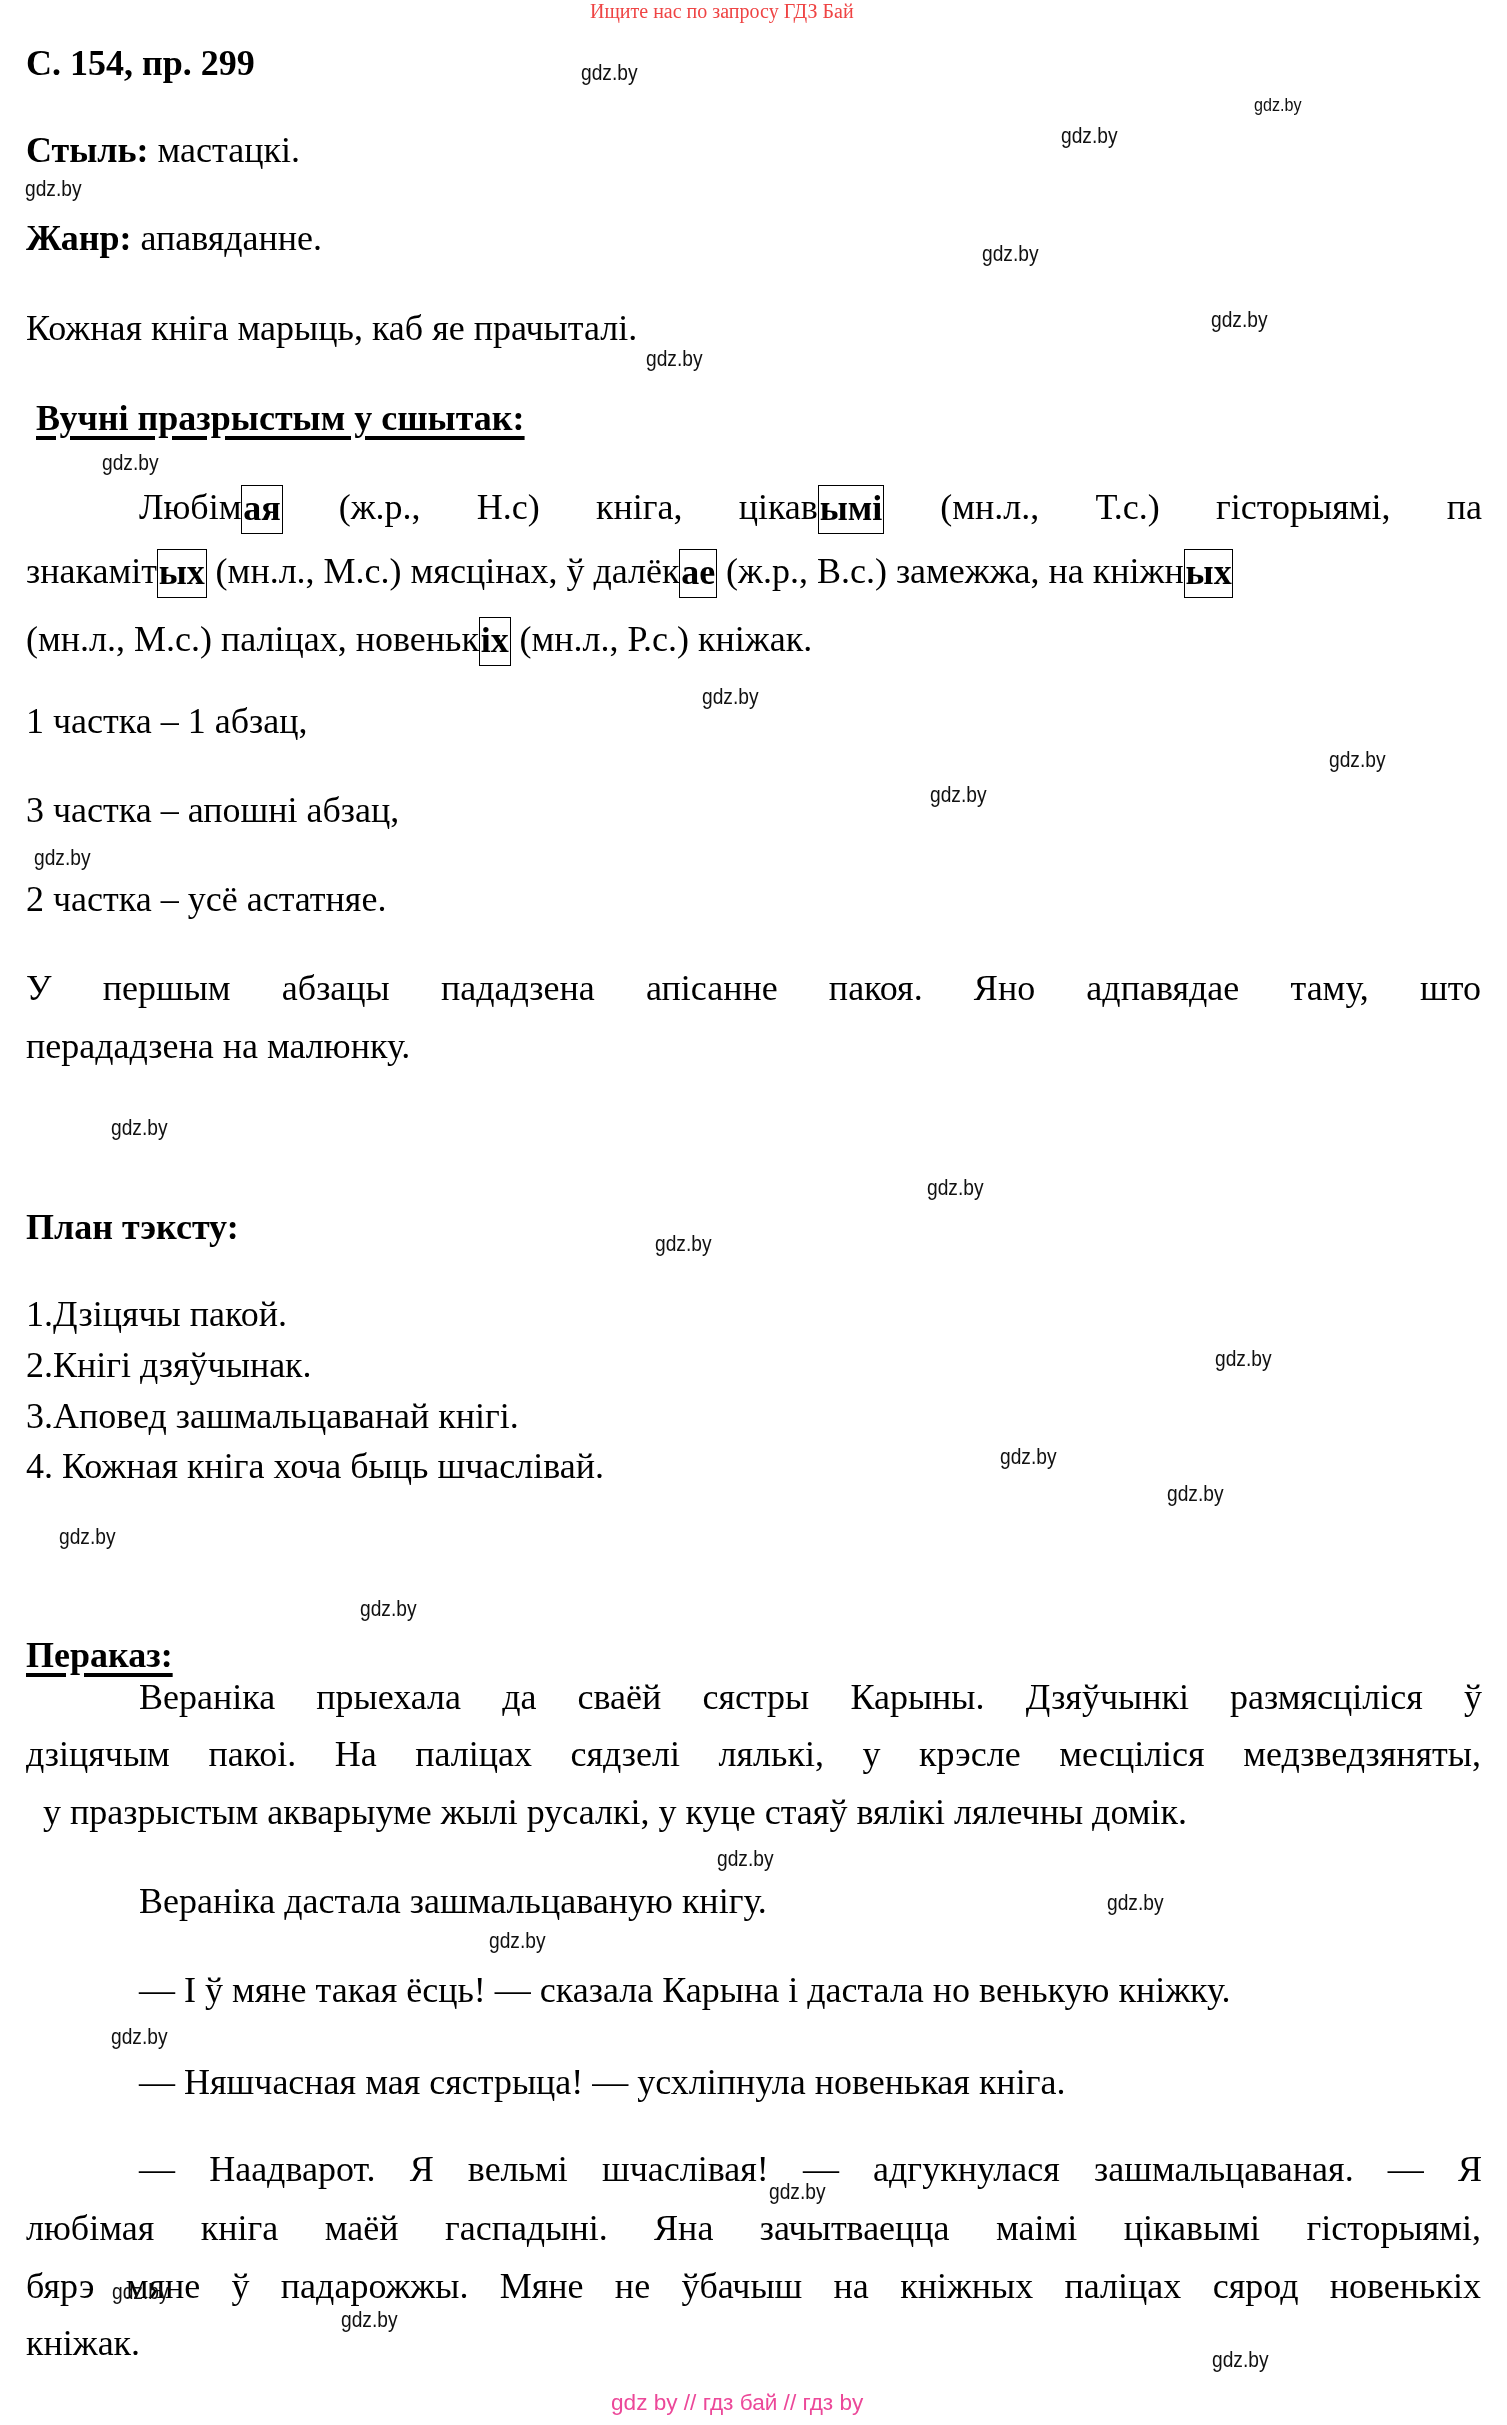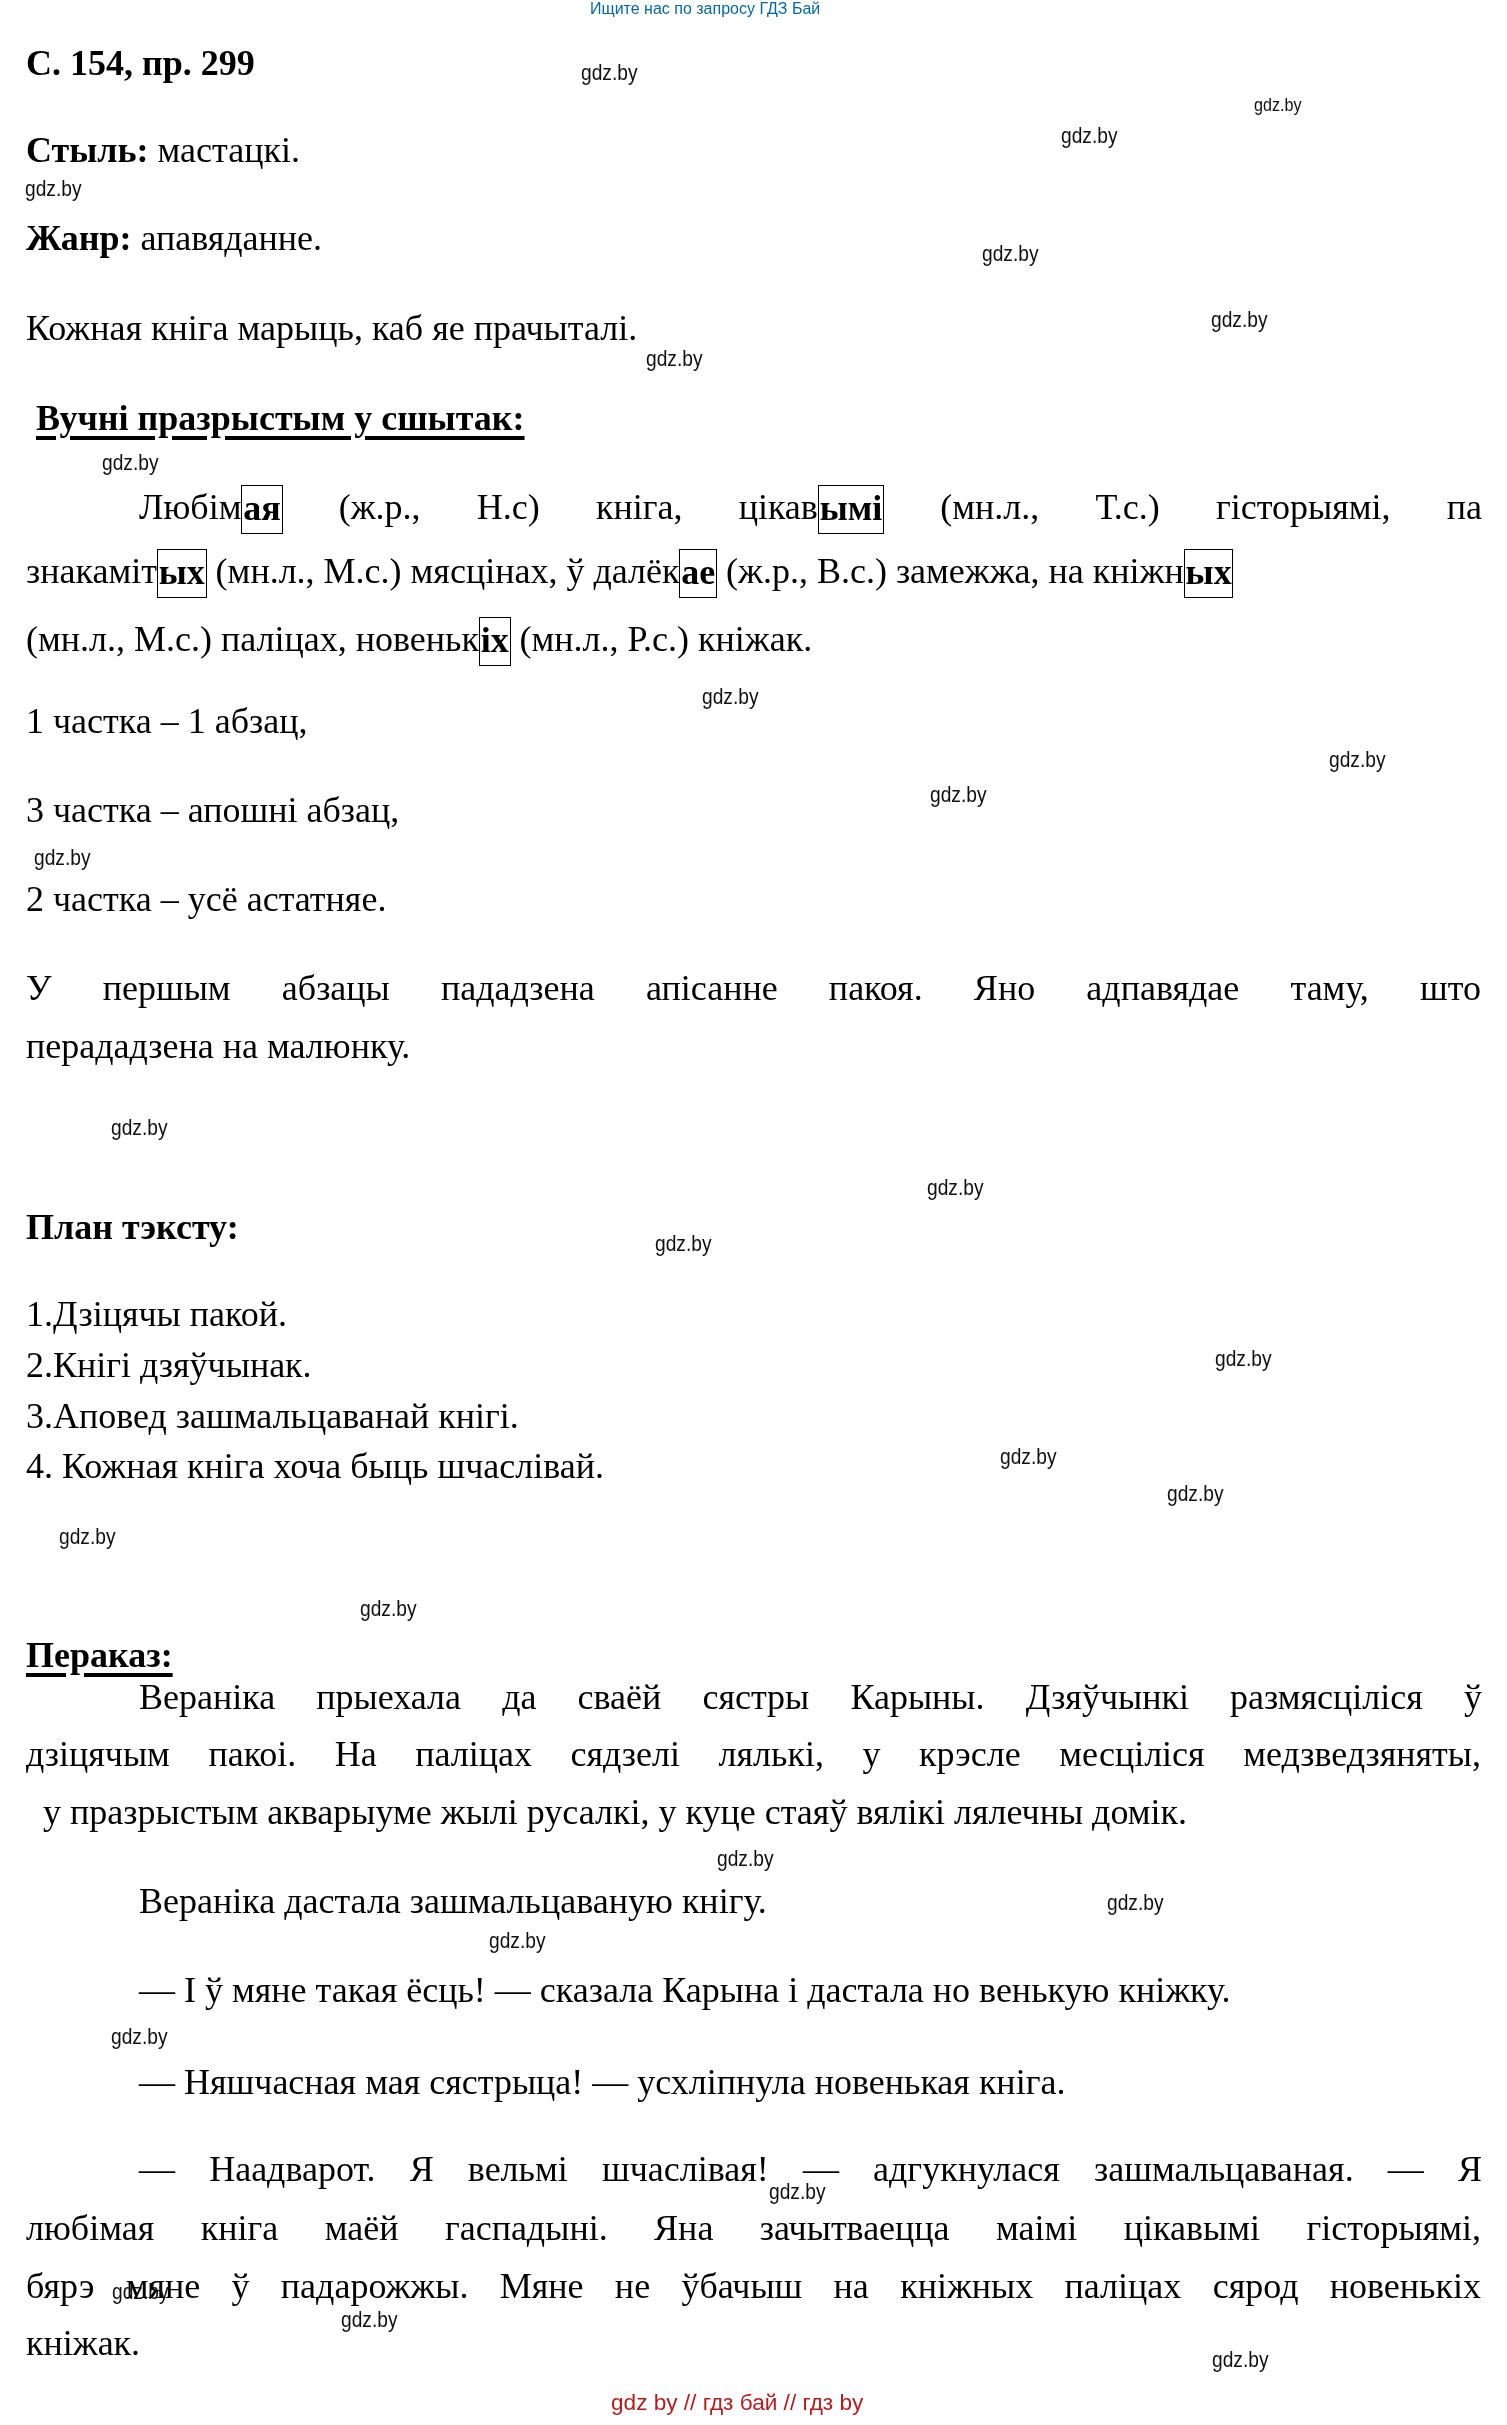--- a/index.html
+++ b/index.html
@@ -8,24 +8,24 @@
   .ln { position: absolute; left: 26px; white-space: nowrap; font-size: 36px; line-height: 1; }
   .jl { width: 1455px; text-align: justify; text-align-last: justify; white-space: normal; }
   .ind { left: 139px; }
   .jl.ind { width: 1343px; }
   .b { font-weight: bold; }
   .u { text-decoration: underline; text-decoration-thickness: 3.8px; text-underline-offset: 6px; }
   .box { font-weight: bold; border: 1.9px solid #000; padding: 1.5px 0.8px 6px 0.8px; }
   .wm { position: absolute; font-family: "Liberation Sans", "DejaVu Sans", sans-serif;
         font-size: 22.6px; color: #111; transform: scaleX(0.85); transform-origin: left top; white-space: nowrap; }
   .wm.s { font-size: 19px; }
-  .hdr { position: absolute; top: 0; left: 590px; font-family: Liberation Sans, sans-serif;
-         font-size: 16px; color: #0369a1; white-space: nowrap; }
+  .hdr { position: absolute; top: 0; left: 590px; font-family: Liberation Serif, serif;
+         font-size: 20px; color: #ef4444; white-space: nowrap; }
   .ftr { position: absolute; top: 2390px; left: 611px; font-family: "Liberation Sans", "DejaVu Sans", sans-serif;
-         font-size: 22.6px; color: #b91c1c; white-space: nowrap; }
+         font-size: 22.6px; color: #ec4899; white-space: nowrap; }
 </style>
 </head>
 <body>
 
 <div class="hdr">Ищите нас по запросу ГДЗ Бай</div>
 
 <div class="ln b" style="top:45px;">С. 154, пр. 299</div>
 
 <div class="ln" style="top:132px;">
   <span class="b">Стыль:</span><span> мастацкі.</span>

